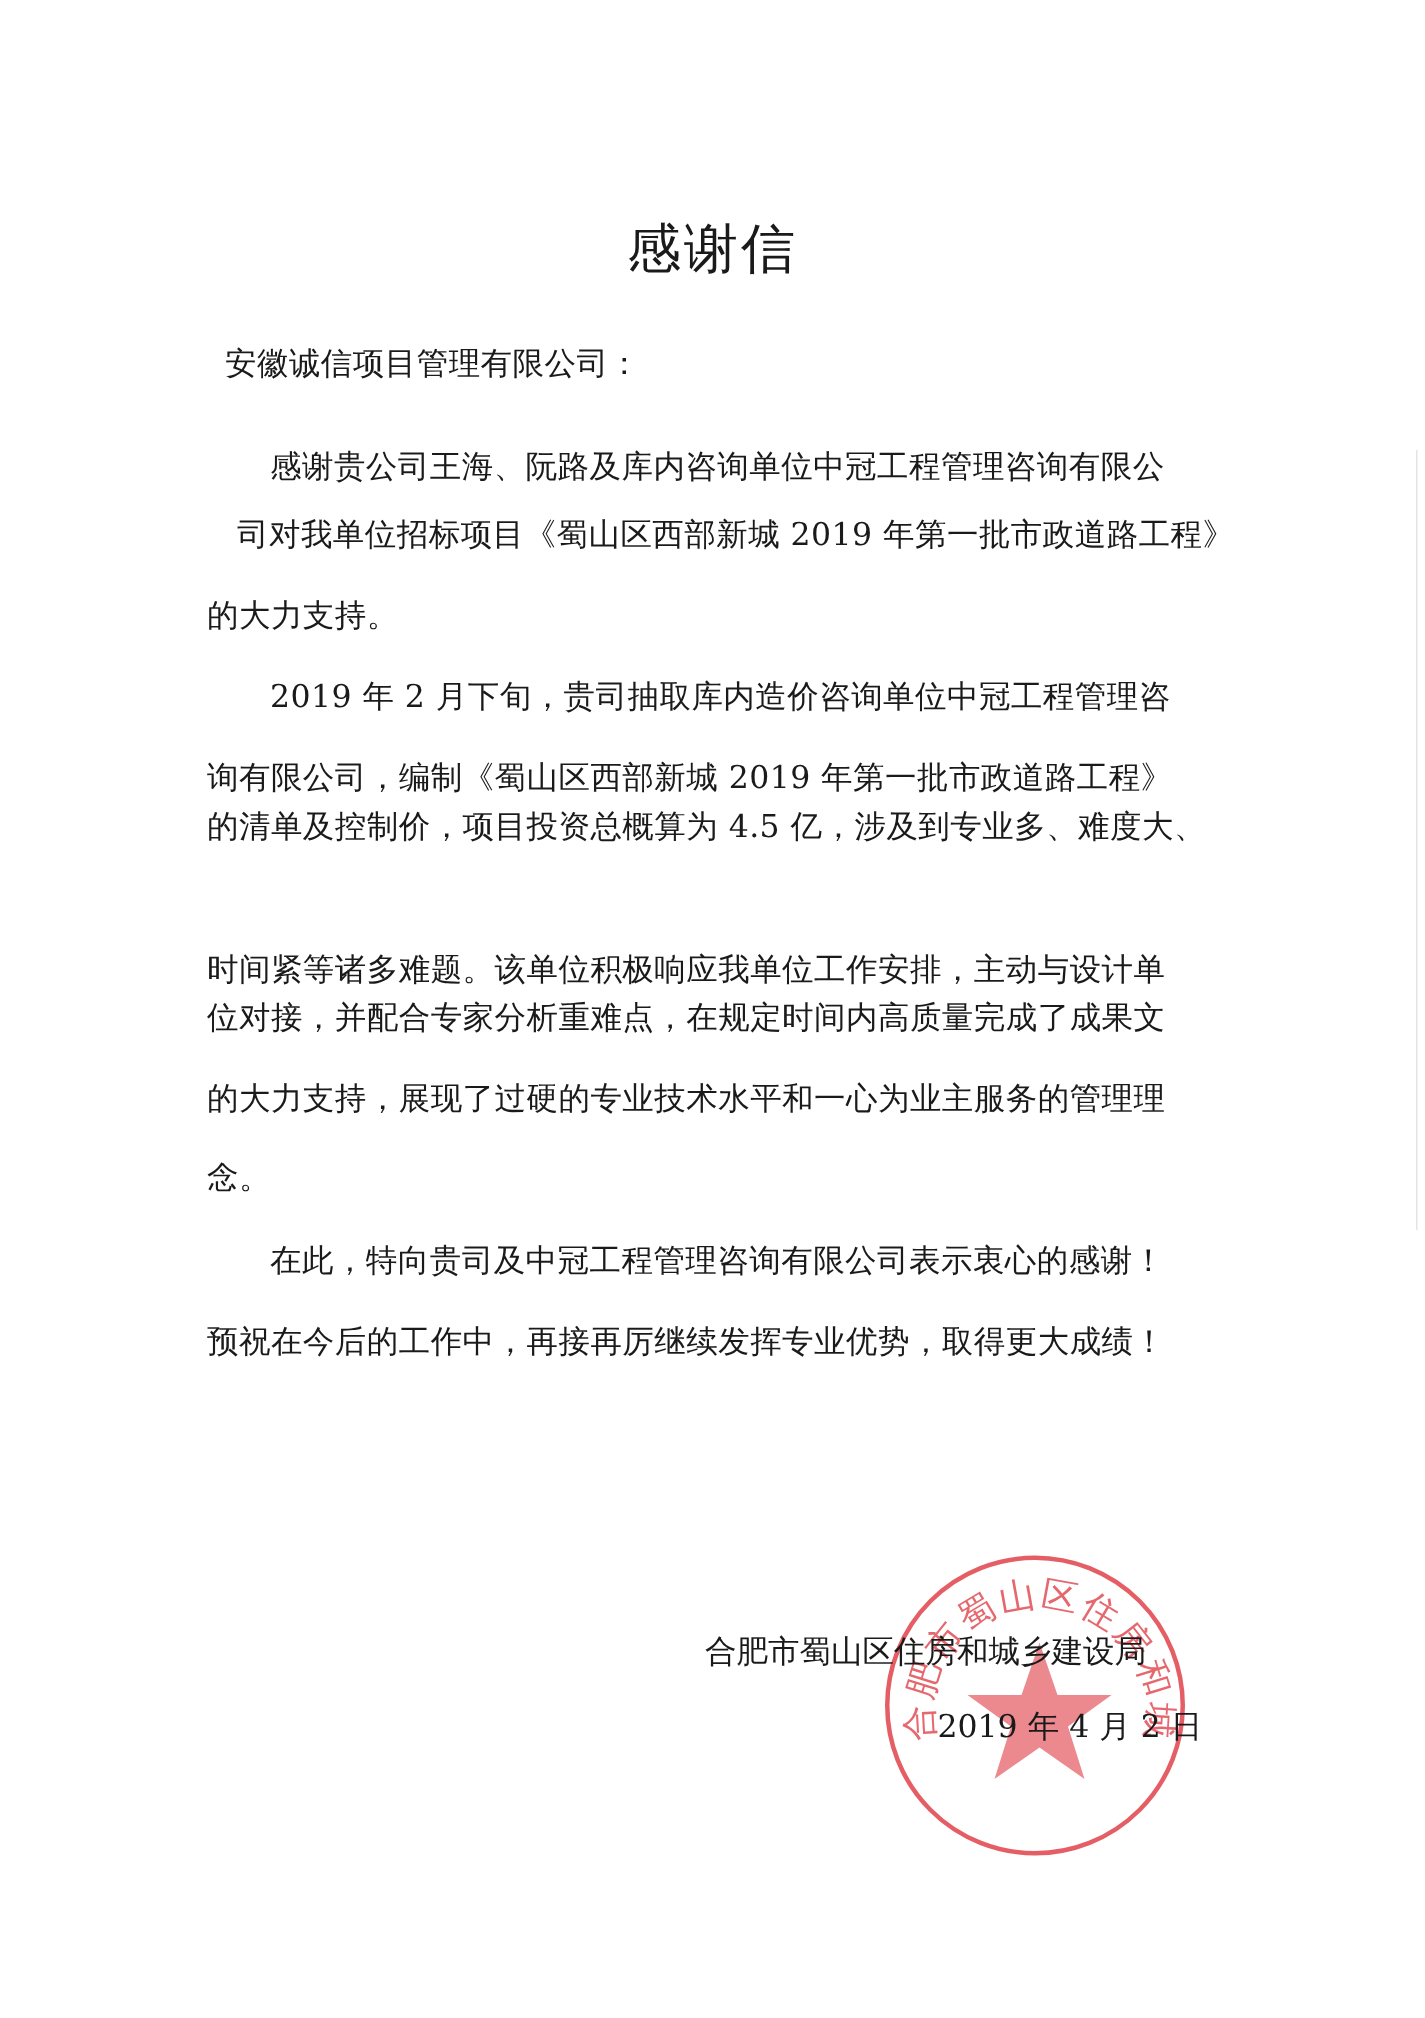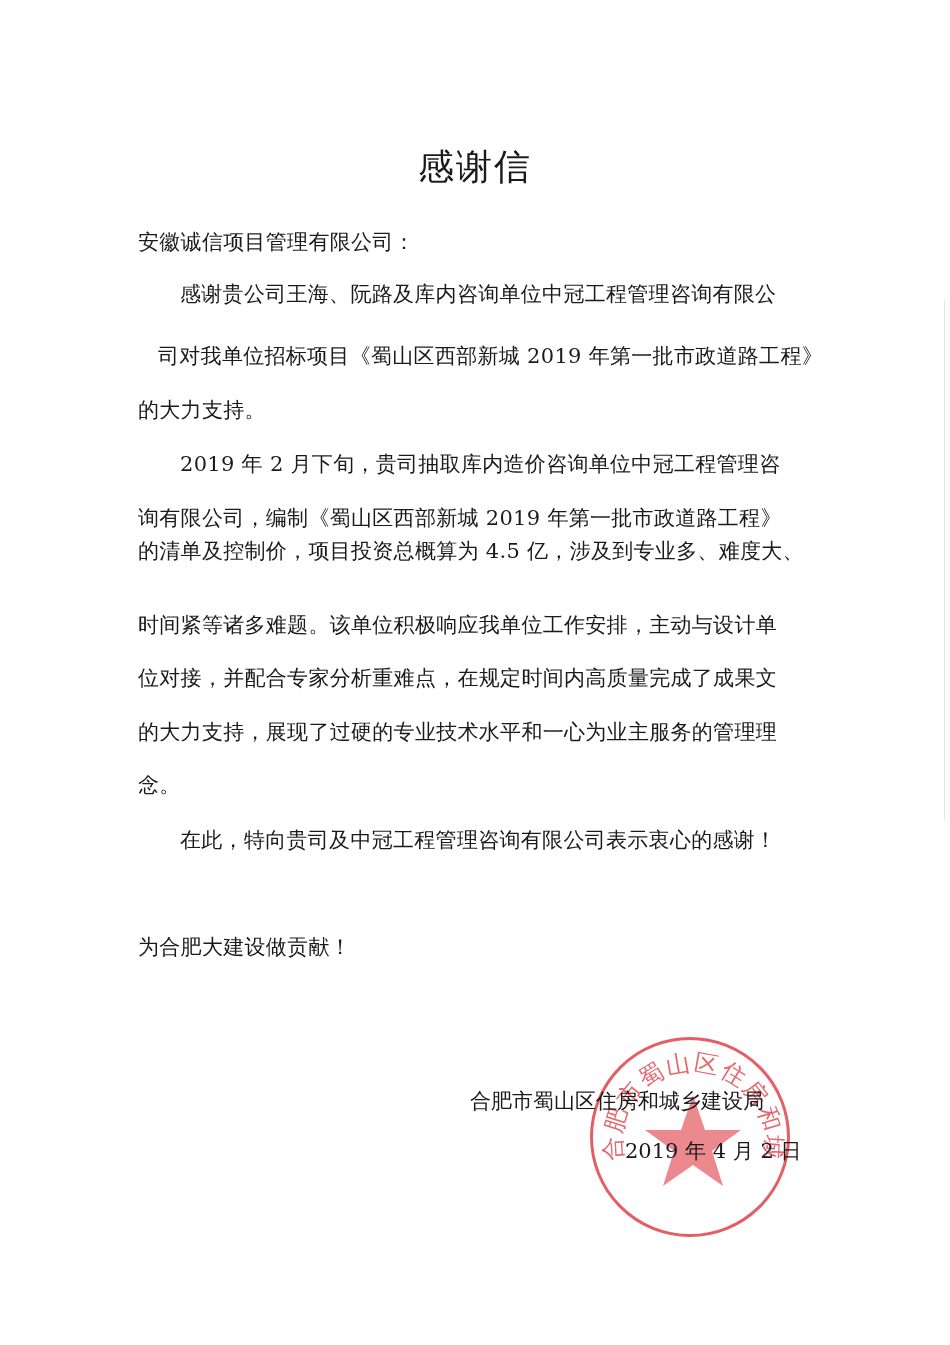--- a/index.html
+++ b/index.html
@@ -22,36 +22,36 @@
     .stamp svg { position: absolute; left: 0; top: 0; }
   </style>
 </head>
 <body>
 
 <div class="page">
   <div class="edge-line"></div>
 
   <div class="title">感谢信</div>
 
-  <div class="line" style="top:228px;">安徽诚信项目管理有限公司：</div>
+  <div class="line" style="top:228px;margin-left:12px;">安徽诚信项目管理有限公司：</div>
 
-  <div class="line" style="top:280px; left:180px;">感谢贵公司王海、阮路及库内咨询单位中冠工程管理咨询有限公</div>
+  <div class="line" style="top:297px; left:180px;">感谢贵公司王海、阮路及库内咨询单位中冠工程管理咨询有限公</div>
   <div class="line" style="top:342px;margin-left:20px;">司对我单位招标项目《蜀山区西部新城 2019 年第一批市政道路工程》</div>
   <div class="line" style="top:396px;">的大力支持。</div>
 
   <div class="line" style="top:450px; left:180px;">2019 年 2 月下旬，贵司抽取库内造价咨询单位中冠工程管理咨</div>
   <div class="line" style="top:504px;">询有限公司，编制《蜀山区西部新城 2019 年第一批市政道路工程》</div>
   <div class="line" style="top:537px;">的清单及控制价，项目投资总概算为 4.5 亿，涉及到专业多、难度大、</div>
-  <div class="line" style="top:611px;">时间紧等诸多难题。该单位积极响应我单位工作安排，主动与设计单</div>
+  <div class="line" style="top:632px;">时间紧等诸多难题。该单位积极响应我单位工作安排，主动与设计单</div>
   <div class="line" style="top:664px;">位对接，并配合专家分析重难点，在规定时间内高质量完成了成果文</div>
   <div class="line" style="top:718px;">的大力支持，展现了过硬的专业技术水平和一心为业主服务的管理理</div>
   <div class="line" style="top:771px;">念。</div>
 
   <div class="line" style="top:826px; left:180px;">在此，特向贵司及中冠工程管理咨询有限公司表示衷心的感谢！</div>
-  <div class="line" style="top:933px;">为合肥大建设做贡献！</div>
+  <div class="line" style="top:880px;">预祝在今后的工作中，再接再厉继续发挥专业优势，取得更大成绩！</div>
 
   <div class="stamp">
     <svg width="200" height="200" viewBox="0 0 200 200">
       <defs>
         <path id="sealArc" d="M 30 120 A 72 72 0 1 1 170 120" fill="none"></path>
       </defs>
       <text font-size="24" fill="rgba(220,40,50,0.7)" font-family="DejaVu Sans, sans-serif" letter-spacing="2">
         <textPath href="#sealArc">合肥市蜀山区住房和城乡建设局</textPath>
       </text>
       <polygon points="100,55 112,90 148,90 119,111 130,146 100,125 70,146 81,111 52,90 88,90" fill="rgba(220,40,50,0.55)"></polygon>

